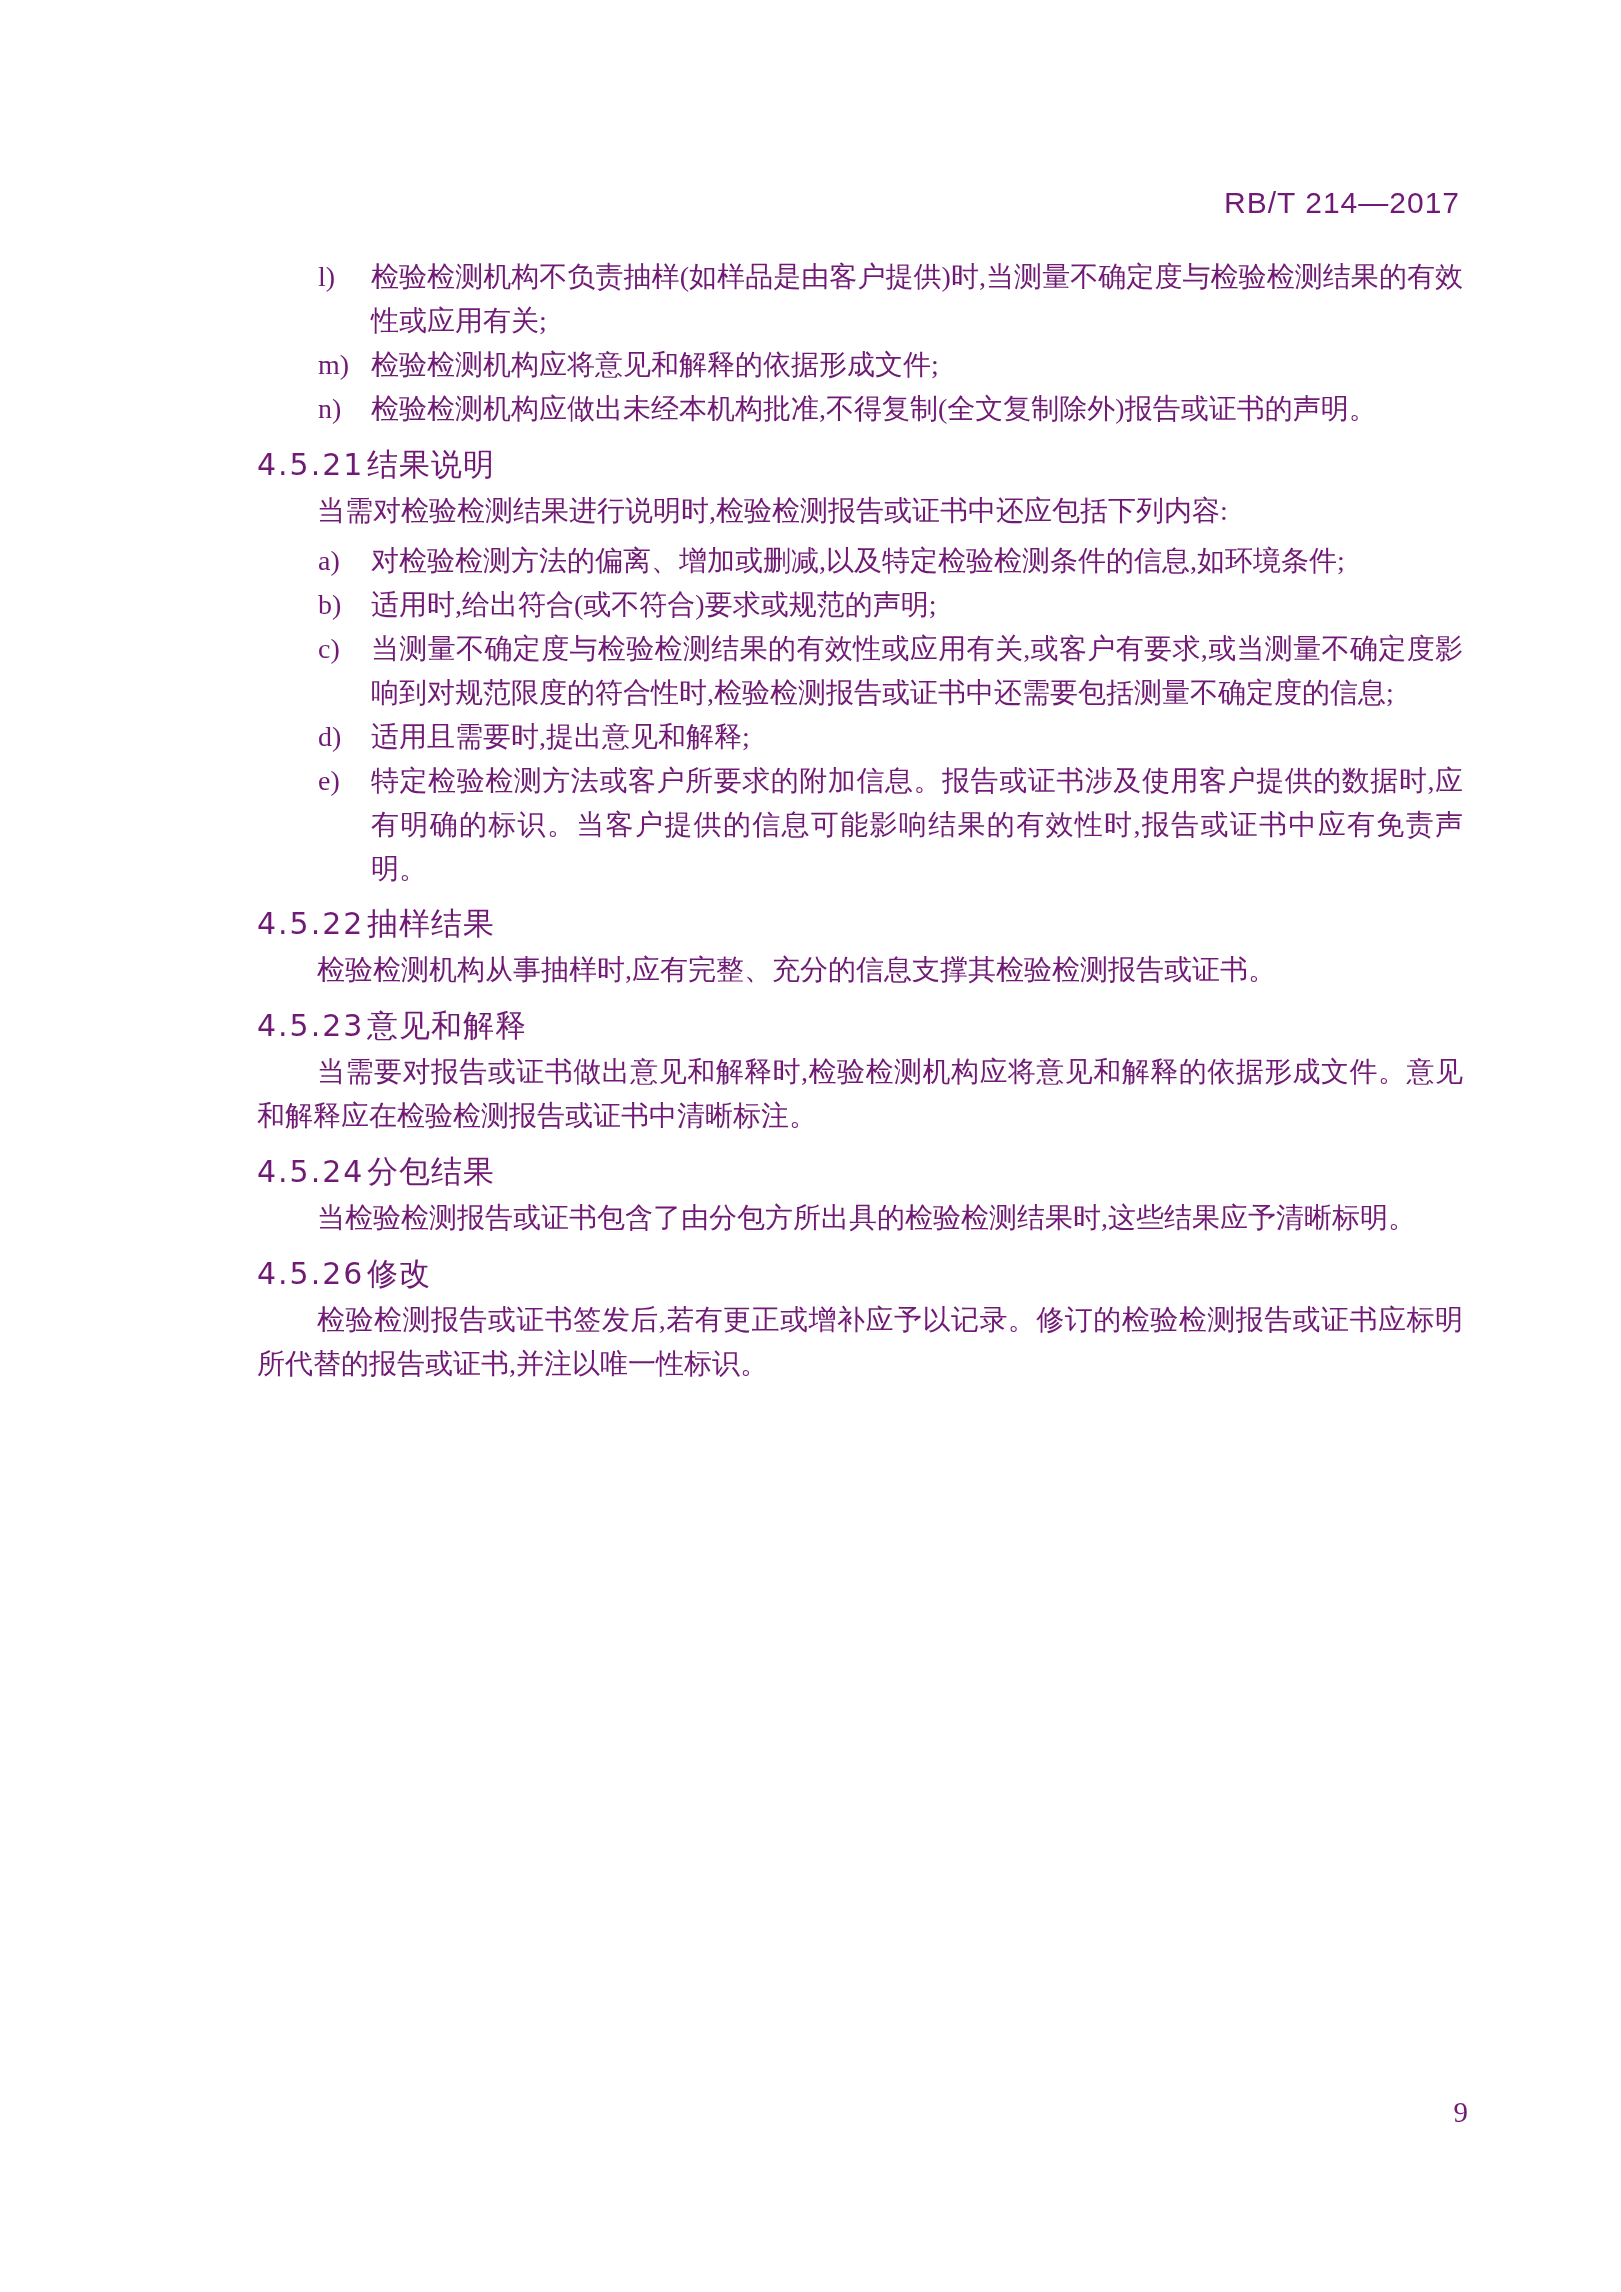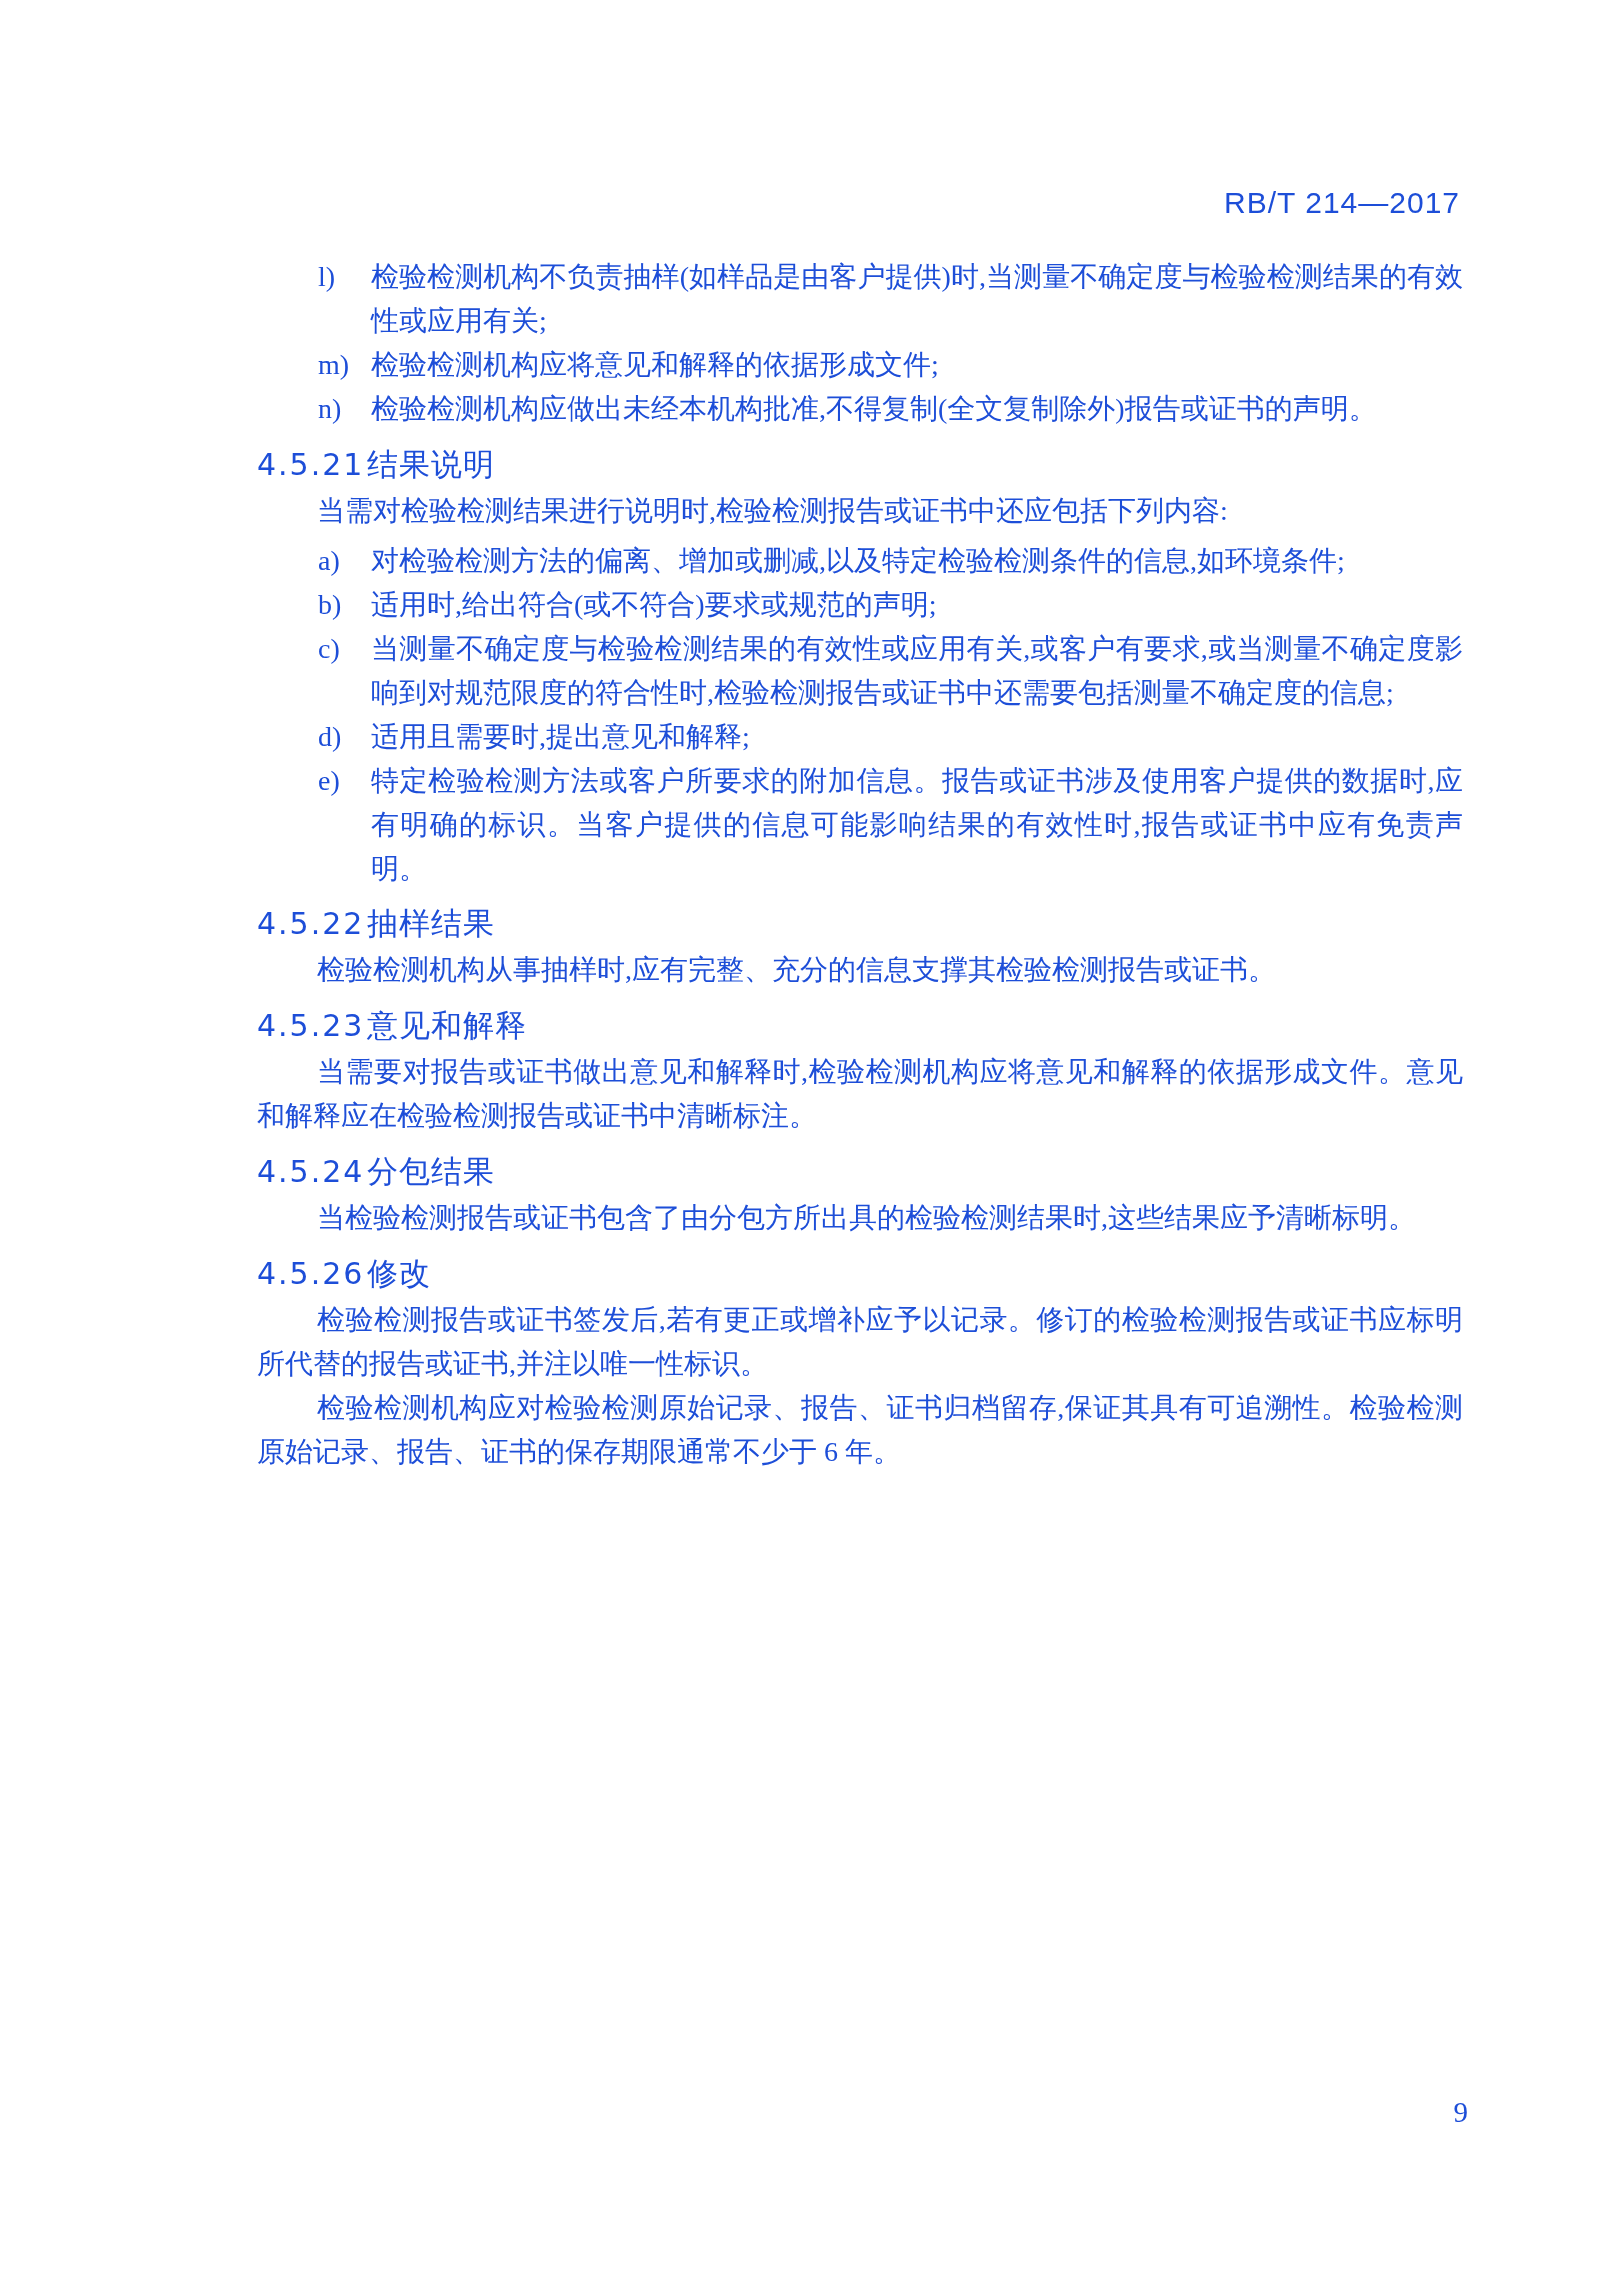--- a/index.html
+++ b/index.html
@@ -1,21 +1,21 @@
 <!DOCTYPE html>
 <html><head>
 <meta charset="utf-8">
 <style>
   html, body { margin: 0; padding: 0; background: #ffffff; }
   .page {
     position: relative;
     width: 1621px;
     height: 2293px;
     background: #ffffff;
-    color: #1d4ed8;
+    color: #701a75;
     overflow: hidden;
   }
   .doc-code {
     position: absolute;
     top: 186px;
     right: 161px;
     font-family: "Liberation Sans", sans-serif;
     font-size: 30px;
     letter-spacing: 1px;
     white-space: nowrap;
@@ -144,21 +144,20 @@
 
     <div class="section">
       <div class="section-heading">
         <span class="sec-num">4.5.26</span>
         <span class="sec-title">修改</span>
       </div>
       <p class="para">检验检测报告或证书签发后,若有更正或增补应予以记录。修订的检验检测报告或证书应标明所代替的报告或证书,并注以唯一性标识。</p>
     </div>
 
     <div class="section">
-      <p class="para">检验检测机构应对检验检测原始记录、报告、证书归档留存,保证其具有可追溯性。检验检测原始记录、报告、证书的保存期限通常不少于 6 年。</p>
     </div>
 
   </div>
 
   <div class="page-number">9</div>
 
 </div>
 
 
 </body></html>

